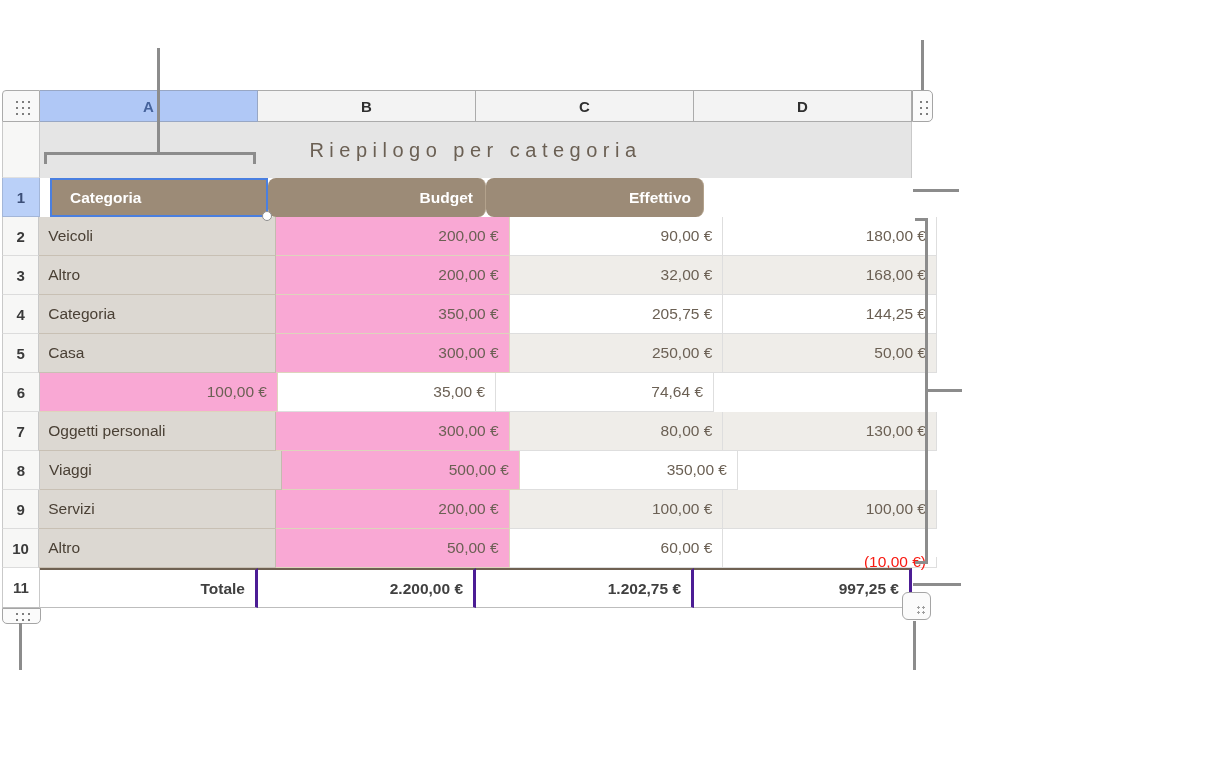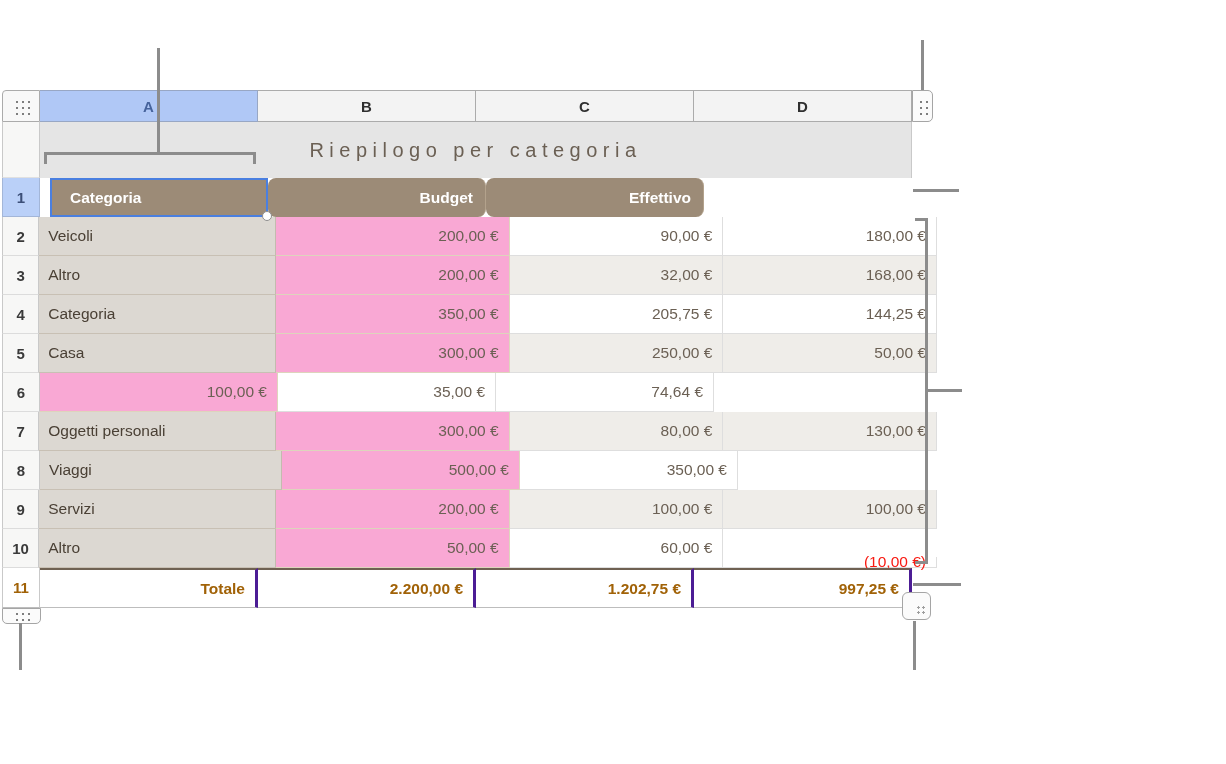--- a/index.html
+++ b/index.html
@@ -60,21 +60,21 @@
   .drow .ca{width:242px;background:#dcd8d2;border-right:1px solid #c3bbae;border-bottom:1px solid #c8c0b4;padding-left:9px;color:#4a4035;}
   .drow .cb{width:238px;background:#f9a8d4;border-right:1px solid #ded5bd;border-bottom:1px solid #ddd4bc;}
   .drow .cc,.drow .cd{width:218px;background:#ffffff;border-right:1px solid #dedede;border-bottom:1px solid #dedede;}
   .drow .alt{background:#efede9;}
   .num{justify-content:flex-end;padding-right:10px;color:#6b6054;}
   .neg{color:#f81a12;margin-top:28px;}
 
   
   .totrow{height:40px;}
   .totrow .rn{border-bottom:1px solid #c9c9c9;}
-  .totrow .cell{background:#ffffff;font-weight:bold;color:#a16207;border-bottom:1px solid #bdbdbd;}
+  .totrow .cell{background:#ffffff;font-weight:bold;color:#404040;border-bottom:1px solid #bdbdbd;}
   .totrow .ct{width:218px;border-top:2px solid #6f6152;border-right:3px solid #4c1d95;}
   .totrow .lab{justify-content:flex-end;padding-right:10px;}
 
   
   .handle{position:absolute;box-sizing:border-box;background:#fbfbfb;border:1.5px solid #a5a5a5;display:flex;align-items:center;justify-content:center;z-index:4;cursor:grab;}
   .h-topright{left:910px;top:0;width:21px;height:32px;border-radius:0 5px 5px 0;}
   .h-bottomleft{left:0;top:518px;width:39px;height:16px;border-radius:0 0 5px 5px;}
   .h-bottomright{left:900px;top:502px;width:29px;height:28px;border-radius:6px;}
   .dots{background-image:radial-gradient(circle,#7e7e7e 1.1px,transparent 1.45px);background-size:6px 6px;background-position:1px 1px;}
   .d33{width:17px;height:17px;}

